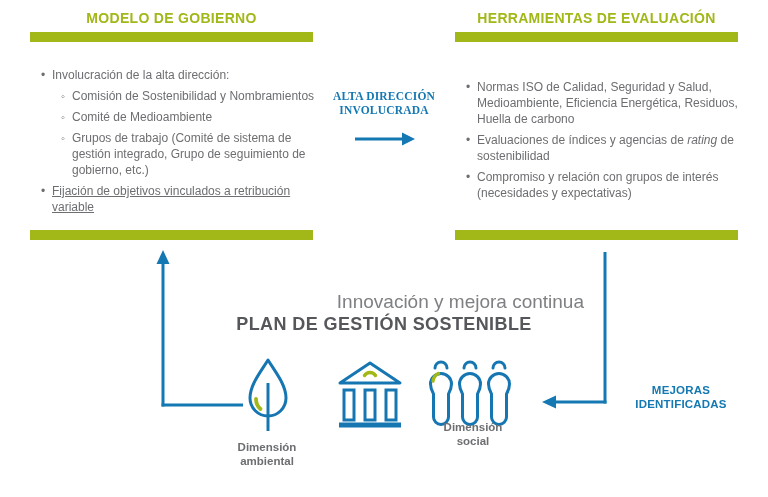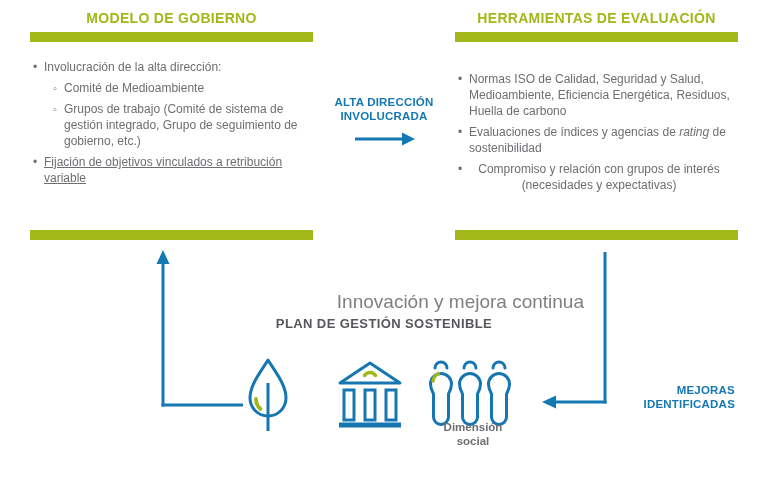--- a/index.html
+++ b/index.html
@@ -8,77 +8,78 @@
     font-family:"Liberation Sans",sans-serif;overflow:hidden;
   }
   .abs{position:absolute;}
   
   .section-title{
     font-size:14px;font-weight:bold;color:#a2b718;letter-spacing:.3px;
     text-align:center;line-height:16px;
   }
   .green-bar{background:#a2b718;height:10px;}
   
-  ul.blist{list-style:none;margin:0;padding:0;}
+  ul.blist{list-style:none;margin:8px;padding:0;}
   ul.blist li{
     position:relative;padding-left:11px;margin-bottom:5px;
     font-size:12px;line-height:16px;color:#6d6e71;
   }
   ul.blist li::before{content:"\2022";position:absolute;left:0;top:0;color:#6d6e71;}
   ul.blist li.l2{margin-left:20px;}
   ul.blist li.l2::before{content:"\25E6";font-size:11px;}
   ul.blist li i{font-style:italic;}
   
   .flow-label{
     color:#1478b2;font-weight:bold;font-size:11.5px;line-height:14px;
     text-align:center;letter-spacing:.2px;
   }
-  .flow-label.left-align{text-align:right;}
+  .flow-label.left-align{text-align:center;}
   
   .center-subtitle{
     font-size:19px;color:#7e8083;text-align:right;line-height:22px;font-weight:normal;
   }
   .center-title{
-    font-size:13px;color:#56575b;font-weight:bold;text-align:center;
+    font-size:18px;color:#56575b;font-weight:bold;text-align:center;
     letter-spacing:.4px;line-height:18px;
   }
   .dim-label{
     font-size:11.5px;font-weight:bold;color:#6d6e71;text-align:center;line-height:14px;
   }
   svg{display:block;}
 </style>
 </head>
 <body>
 
 <div id="canvas">
 
   <div class="abs section-title" style="left:30px;top:10px;width:283px;">MODELO DE GOBIERNO</div>
   <div class="abs green-bar" style="left:30px;top:32px;width:283px;"></div>
 
   <ul class="blist abs" style="left:33px;top:59px;width:288px;">
     <li class="l1"><span>Involucración de la alta dirección:</span></li>
+    <li class="l2"><span>Comisión de Sostenibilidad y Nombramientos</span></li>
     <li class="l2"><span>Comité de Medioambiente</span></li>
     <li class="l2" style="width:252px;"><span>Grupos de trabajo (Comité de sistema de gestión integrado, Grupo de seguimiento de gobierno, etc.)</span></li>
     <li class="l1" style="width:268px;text-decoration:underline;"><span>Fijación de objetivos vinculados a retribución variable</span></li>
   </ul>
 
   <div class="abs green-bar" style="left:30px;top:230px;width:283px;"></div>
 
   <div class="abs section-title" style="left:455px;top:10px;width:283px;">HERRAMIENTAS DE EVALUACIÓN</div>
   <div class="abs green-bar" style="left:455px;top:32px;width:283px;"></div>
 
   <ul class="blist abs" style="left:458px;top:71px;width:284px;">
     <li><span>Normas ISO de Calidad, Seguridad y Salud, Medioambiente, Eficiencia Energética, Residuos, Huella de carbono</span></li>
     <li style="width:270px;"><span>Evaluaciones de índices y agencias de </span><i>rating</i><span> de sostenibilidad</span></li>
-    <li style="width:260px;text-align:center;"><span>Compromiso y relación con grupos de interés (necesidades y expectativas)</span></li>
+    <li style="width:260px;"><span>Compromiso y relación con grupos de interés (necesidades y expectativas)</span></li>
   </ul>
 
   <div class="abs green-bar" style="left:455px;top:230px;width:283px;"></div>
 
-  <div class="abs flow-label" style="left:327px;top:95px;width:114px;">ALTA DIRECCIÓN INVOLUCRADA</div>
+  <div class="abs flow-label" style="left:327px;top:89px;width:114px;font-family:Liberation Serif, serif;">ALTA DIRECCIÓN INVOLUCRADA</div>
   <svg class="abs" style="left:350px;top:129px;" width="68" height="20" viewBox="0 0 68 20">
     <line x1="5" y1="10" x2="52" y2="10" stroke="#1478b2" stroke-width="3"></line>
     <polygon points="52,3.5 65,10 52,16.5" fill="#1478b2"></polygon>
   </svg>
 
   <svg class="abs" style="left:152px;top:250px;" width="100" height="162" viewBox="0 0 100 162">
     <polygon points="11,0 4.5,14 17.5,14" fill="#1478b2"></polygon>
     <line x1="11" y1="12" x2="11" y2="156.5" stroke="#1478b2" stroke-width="3"></line>
     <line x1="9.5" y1="155" x2="91" y2="155" stroke="#1478b2" stroke-width="3"></line>
   </svg>
@@ -113,15 +114,16 @@
       <path d="M8,8 A6,6 0 0 1 20,8" stroke-linecap="round"></path>
       <path d="M6.5,57 V34 C4.5,30.5 3.5,27 3.5,24 A10.5,10.5 0 0 1 24.5,24 C24.5,27 23.5,30.5 21.5,34 V57 A7.5,7.5 0 0 1 6.5,57 Z" stroke-linejoin="round"></path>
       <path d="M37,8 A6,6 0 0 1 49,8" stroke-linecap="round"></path>
       <path d="M35.5,57 V34 C33.5,30.5 32.5,27 32.5,24 A10.5,10.5 0 0 1 53.5,24 C53.5,27 52.5,30.5 50.5,34 V57 A7.5,7.5 0 0 1 35.5,57 Z" stroke-linejoin="round"></path>
       <path d="M66,8 A6,6 0 0 1 78,8" stroke-linecap="round"></path>
       <path d="M64.5,57 V34 C62.5,30.5 61.5,27 61.5,24 A10.5,10.5 0 0 1 82.5,24 C82.5,27 81.5,30.5 79.5,34 V57 A7.5,7.5 0 0 1 64.5,57 Z" stroke-linejoin="round"></path>
     </g>
     <path d="M6,21 A9.5,9.5 0 0 1 11.5,13.5" fill="none" stroke="#a2b718" stroke-width="3.4" stroke-linecap="round"></path>
   </svg>
 
+  <div class="abs dim-label" style="left:225px;top:440px;width:84px;">Dimensión ambiental</div>
   <div class="abs dim-label" style="left:431px;top:420px;width:84px;">Dimensión social</div>
 
 </div>
 
 </body></html>

